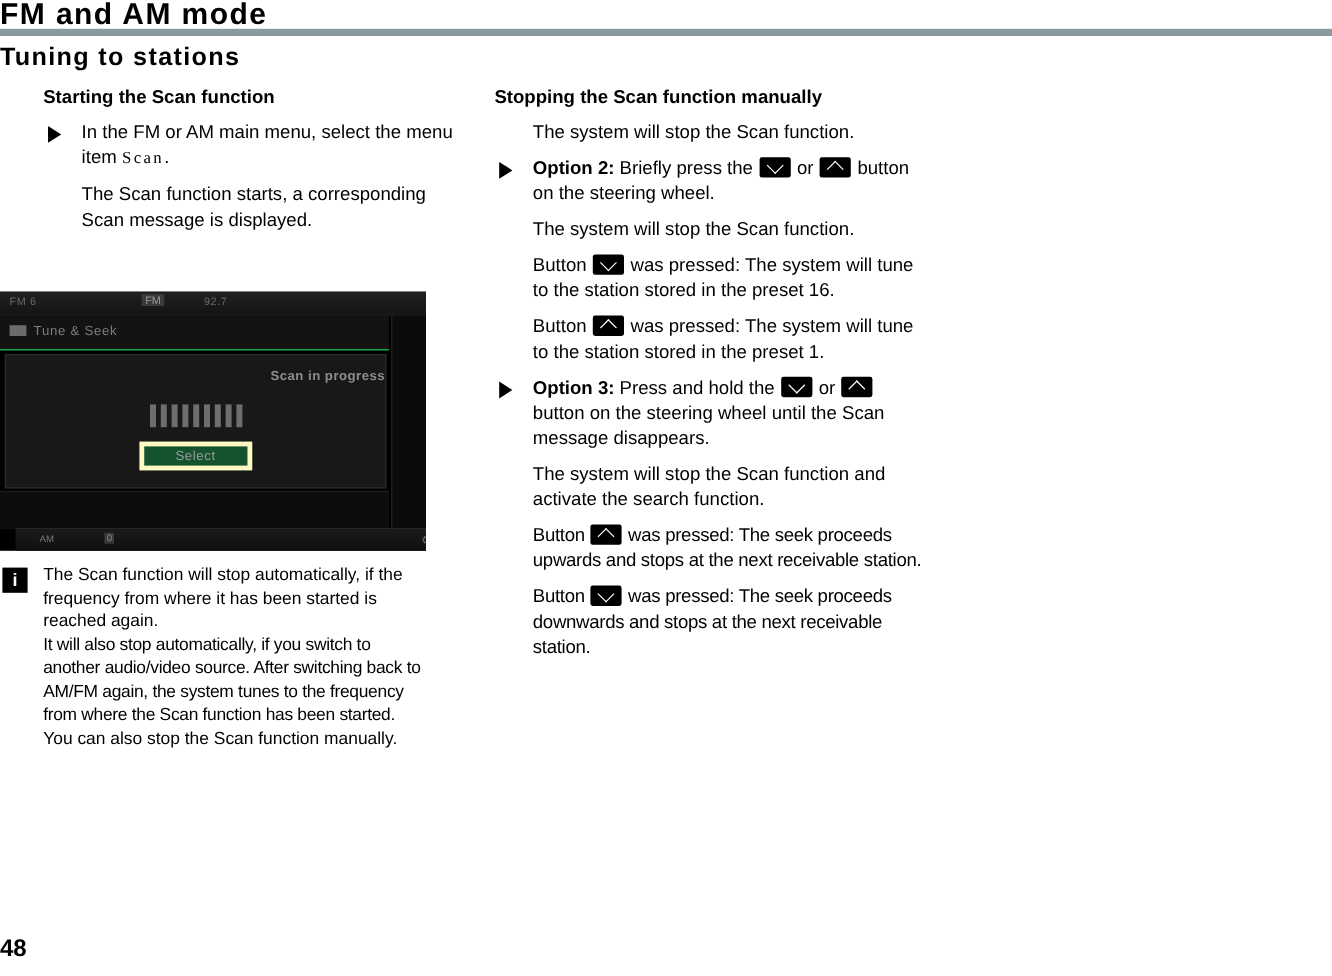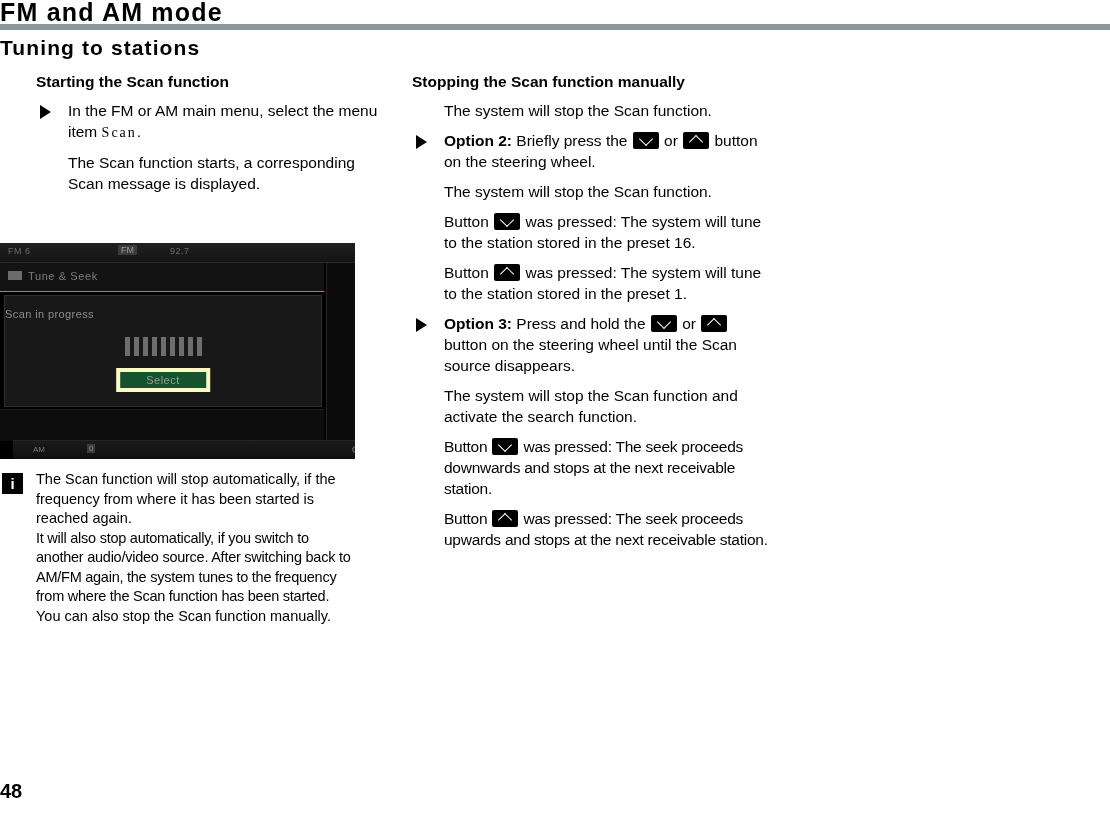--- a/index.html
+++ b/index.html
@@ -205,22 +205,22 @@
 
   .shot-dialog {
     position: absolute;
     left: 4px; top: 52px;
     width: 316px; height: 110px;
     background: #181818;
     border: 1px solid #2e2e2e;
   }
   .shot-dialog .msg {
     position: absolute; left: 0; right: 0; top: 12px;
-    text-align: left;
-    font-size: 11px; color: #8d8d8d; letter-spacing: 0.4px;
+    text-align: right;
+    font-size: 11px; color: #8d8d8d; letter-spacing: 0.4px; font-weight: bold;
   }
   .bars {
     position: absolute;
     left: 0; right: 0; top: 40px;
     height: 20px;
     display: flex;
     justify-content: center;
     align-items: flex-end;
     gap: 4px;
   }
@@ -382,29 +382,29 @@
     <div class="para">
       <span>Button </span><span class="key down"></span><span> was pressed: The system will tune to the station stored in the preset 16.</span>
     </div>
 
     <div class="para">
       <span>Button </span><span class="key up"></span><span> was pressed: The system will tune to the station stored in the preset 1.</span>
     </div>
 
     <div class="step">
       <span class="tri"></span>
-      <span class="bold">Option 3:</span><span> Press and hold the </span><span class="key down"></span><span> or </span><span class="key up"></span><span> button on the steering wheel until the Scan source disappears.</span>
+      <span class="bold">Option 3:</span><span> Press and hold the </span><span class="key down"></span><span> or </span><span class="key up"></span><span> button on the steering wheel until the Scan message disappears.</span>
     </div>
     <div class="para">The system will stop the Scan function and activate the search function.</div>
+
+    <div class="para squeeze">
+      <span>Button </span><span class="key up"></span><span> was pressed: The seek proceeds upwards and stops at the next receivable station.</span>
+    </div>
 
     <div class="para squeeze">
       <span>Button </span><span class="key down"></span><span> was pressed: The seek proceeds downwards and stops at the next receivable station.</span>
     </div>
 
-    <div class="para squeeze">
-      <span>Button </span><span class="key up"></span><span> was pressed: The seek proceeds upwards and stops at the next receivable station.</span>
-    </div>
-
   </div>
 
   <div class="page-num">48</div>
 
 </div>
 
 </body></html>

